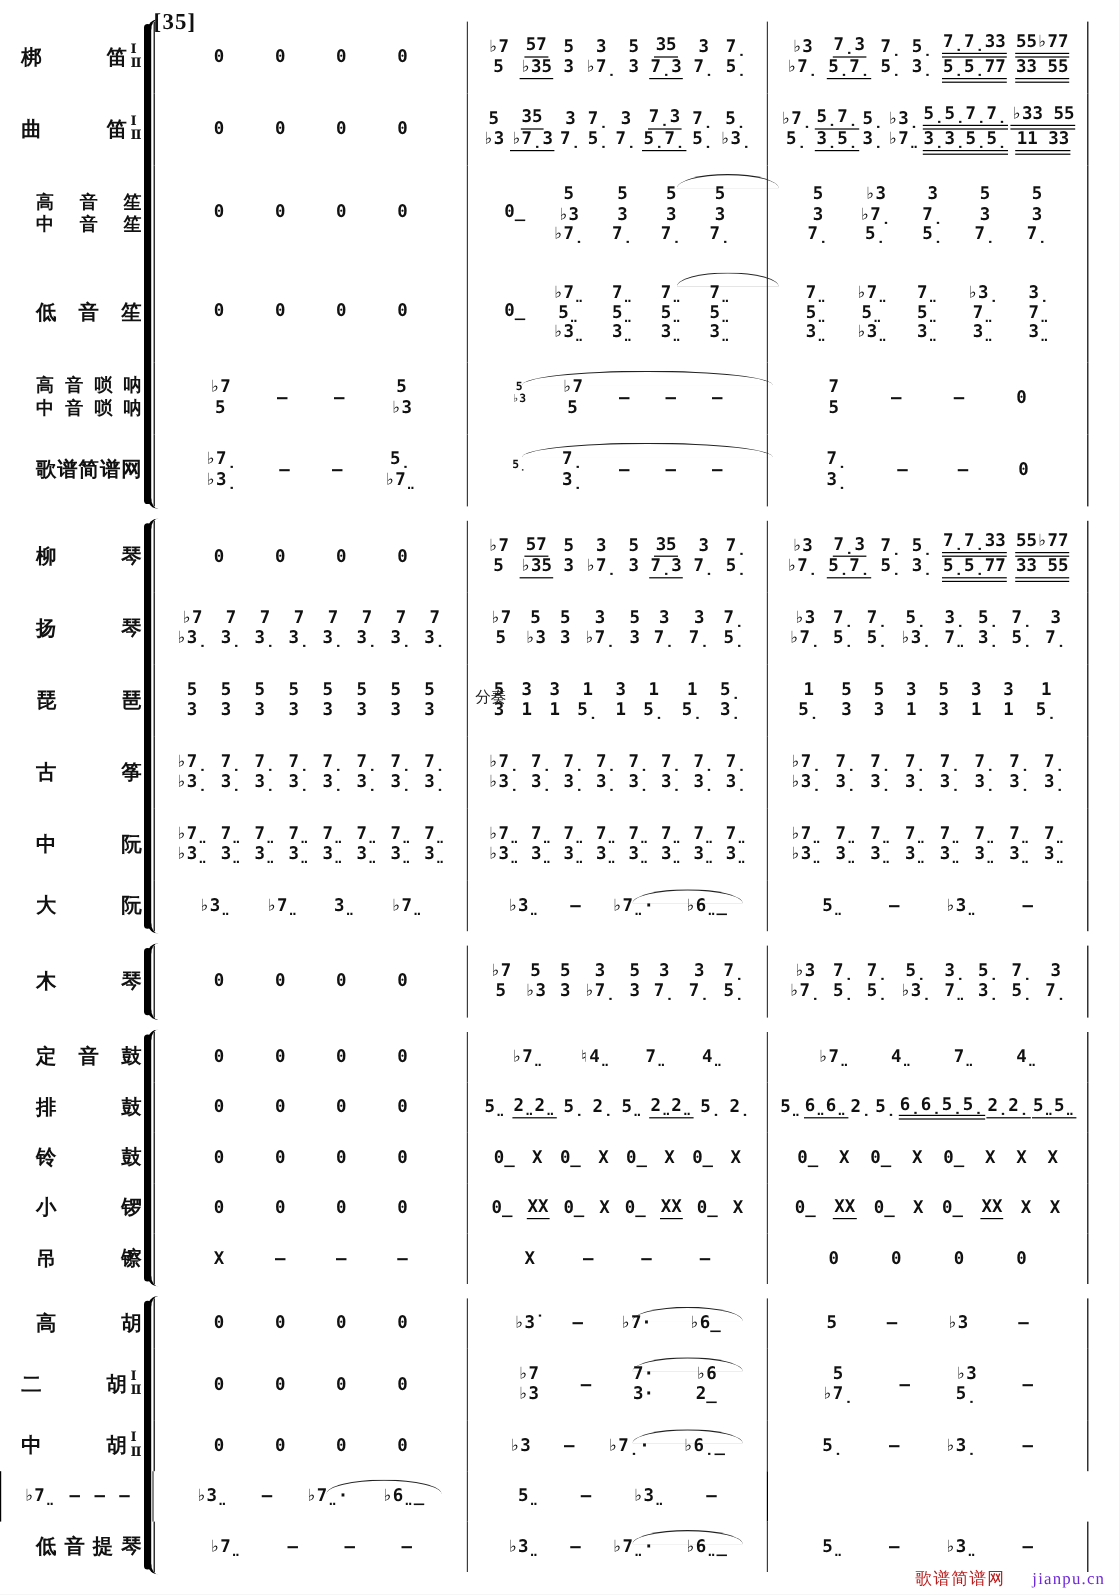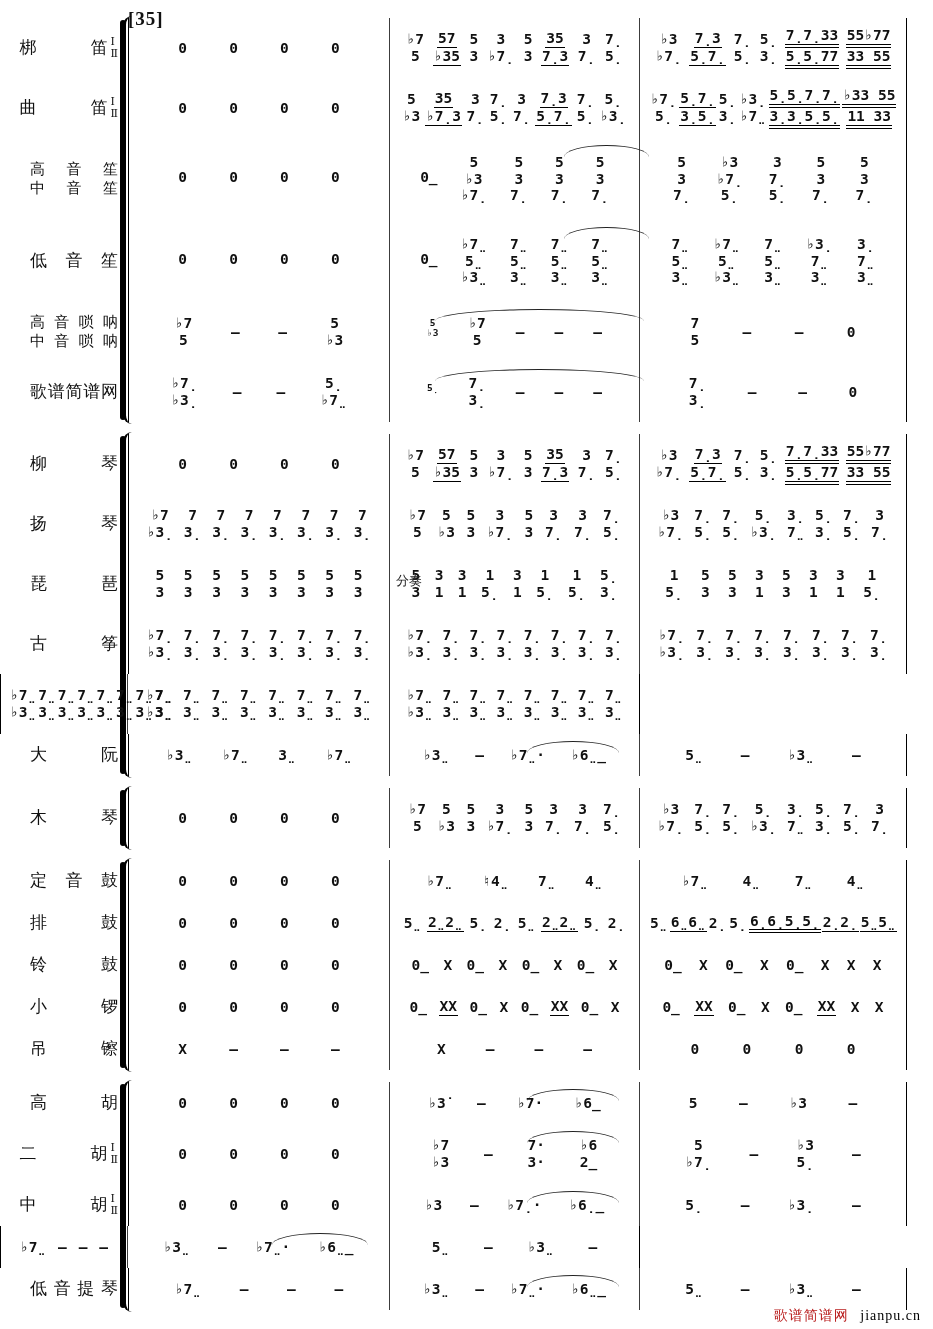--- a/index.html
+++ b/index.html
@@ -12,21 +12,21 @@
                  border-left:3px solid #000;border-top-left-radius:9px;}
   .brace::after{content:"";position:absolute;left:3px;bottom:-4px;width:9px;height:9px;
                 border-left:3px solid #000;border-bottom-left-radius:9px;}
   .row{display:grid;grid-template-columns:128px 262px 250px 267px;align-items:stretch;}
   .h1{height:42px}.h2{height:60px}.h3{height:82px}
   .label{display:flex;align-items:center;justify-content:flex-end;padding-right:10px;box-sizing:border-box;}
   .lblcol{display:flex;flex-direction:column;justify-content:center;gap:1px;}
   .zh{width:88px;font-size:17px;text-align:justify;text-align-last:justify;line-height:1.15;}
   .lines2 .zh{font-size:15px;}
   .rom{display:inline-flex;flex-direction:column;font-size:11px;line-height:1.05;margin-left:3px;vertical-align:middle;}
-  .labwrap{display:flex;align-items:center;}
+  .labwrap{display:flex;align-items:center;font-weight:bold;}
   .m{position:relative;display:flex;align-items:center;justify-content:space-evenly;
      border-right:1px solid #3c3c3c;box-sizing:border-box;padding:0 8px;
      font-family:"DejaVu Sans Mono",monospace;font-weight:700;font-size:14.5px;}
   .m1{border-left:1.6px solid #000;}
   .m3{border-right:1.6px solid #000;}
   .beat{display:flex;flex-direction:column;align-items:center;justify-content:center;line-height:1.15;}
   .nline{white-space:pre;padding:0 1px;}
   .u{border-bottom:1.6px solid #000;}
   .uu{border-bottom:4px double #000;}
   .low{justify-content:flex-end;padding-bottom:3px;}
@@ -906,20 +906,27 @@
               <div class="nline">7̣</div>
               <div class="nline">3̣</div>
             </div>
             <div class="beat">
               <div class="nline">7̣</div>
               <div class="nline">3̣</div>
             </div>
           </div>
         </div>
         <div class="row h2">
+          <div class="label">
+            <div class="labwrap">
+              <div class="lblcol">
+                <div class="zh">中阮</div>
+              </div>
+            </div>
+          </div>
           <div class="m m1">
             <div class="beat">
               <div class="nline">♭7̤</div>
               <div class="nline">♭3̤</div>
             </div>
             <div class="beat">
               <div class="nline">7̤</div>
               <div class="nline">3̤</div>
             </div>
             <div class="beat">
@@ -1755,15 +1762,15 @@
             </div>
             <div class="beat">
               <div class="nline">–</div>
             </div>
           </div>
         </div>
       </div>
     </div>
   <div id="watermark">
     <span style="color: #b91c1c;">歌谱简谱网</span>
-    <span style="color: #000000; margin-left: 7px;">jianpu.cn</span>
+    <span style="color: #6d28d9; margin-left: 18px;">jianpu.cn</span>
   </div>
 </div>
 
 </body></html>

